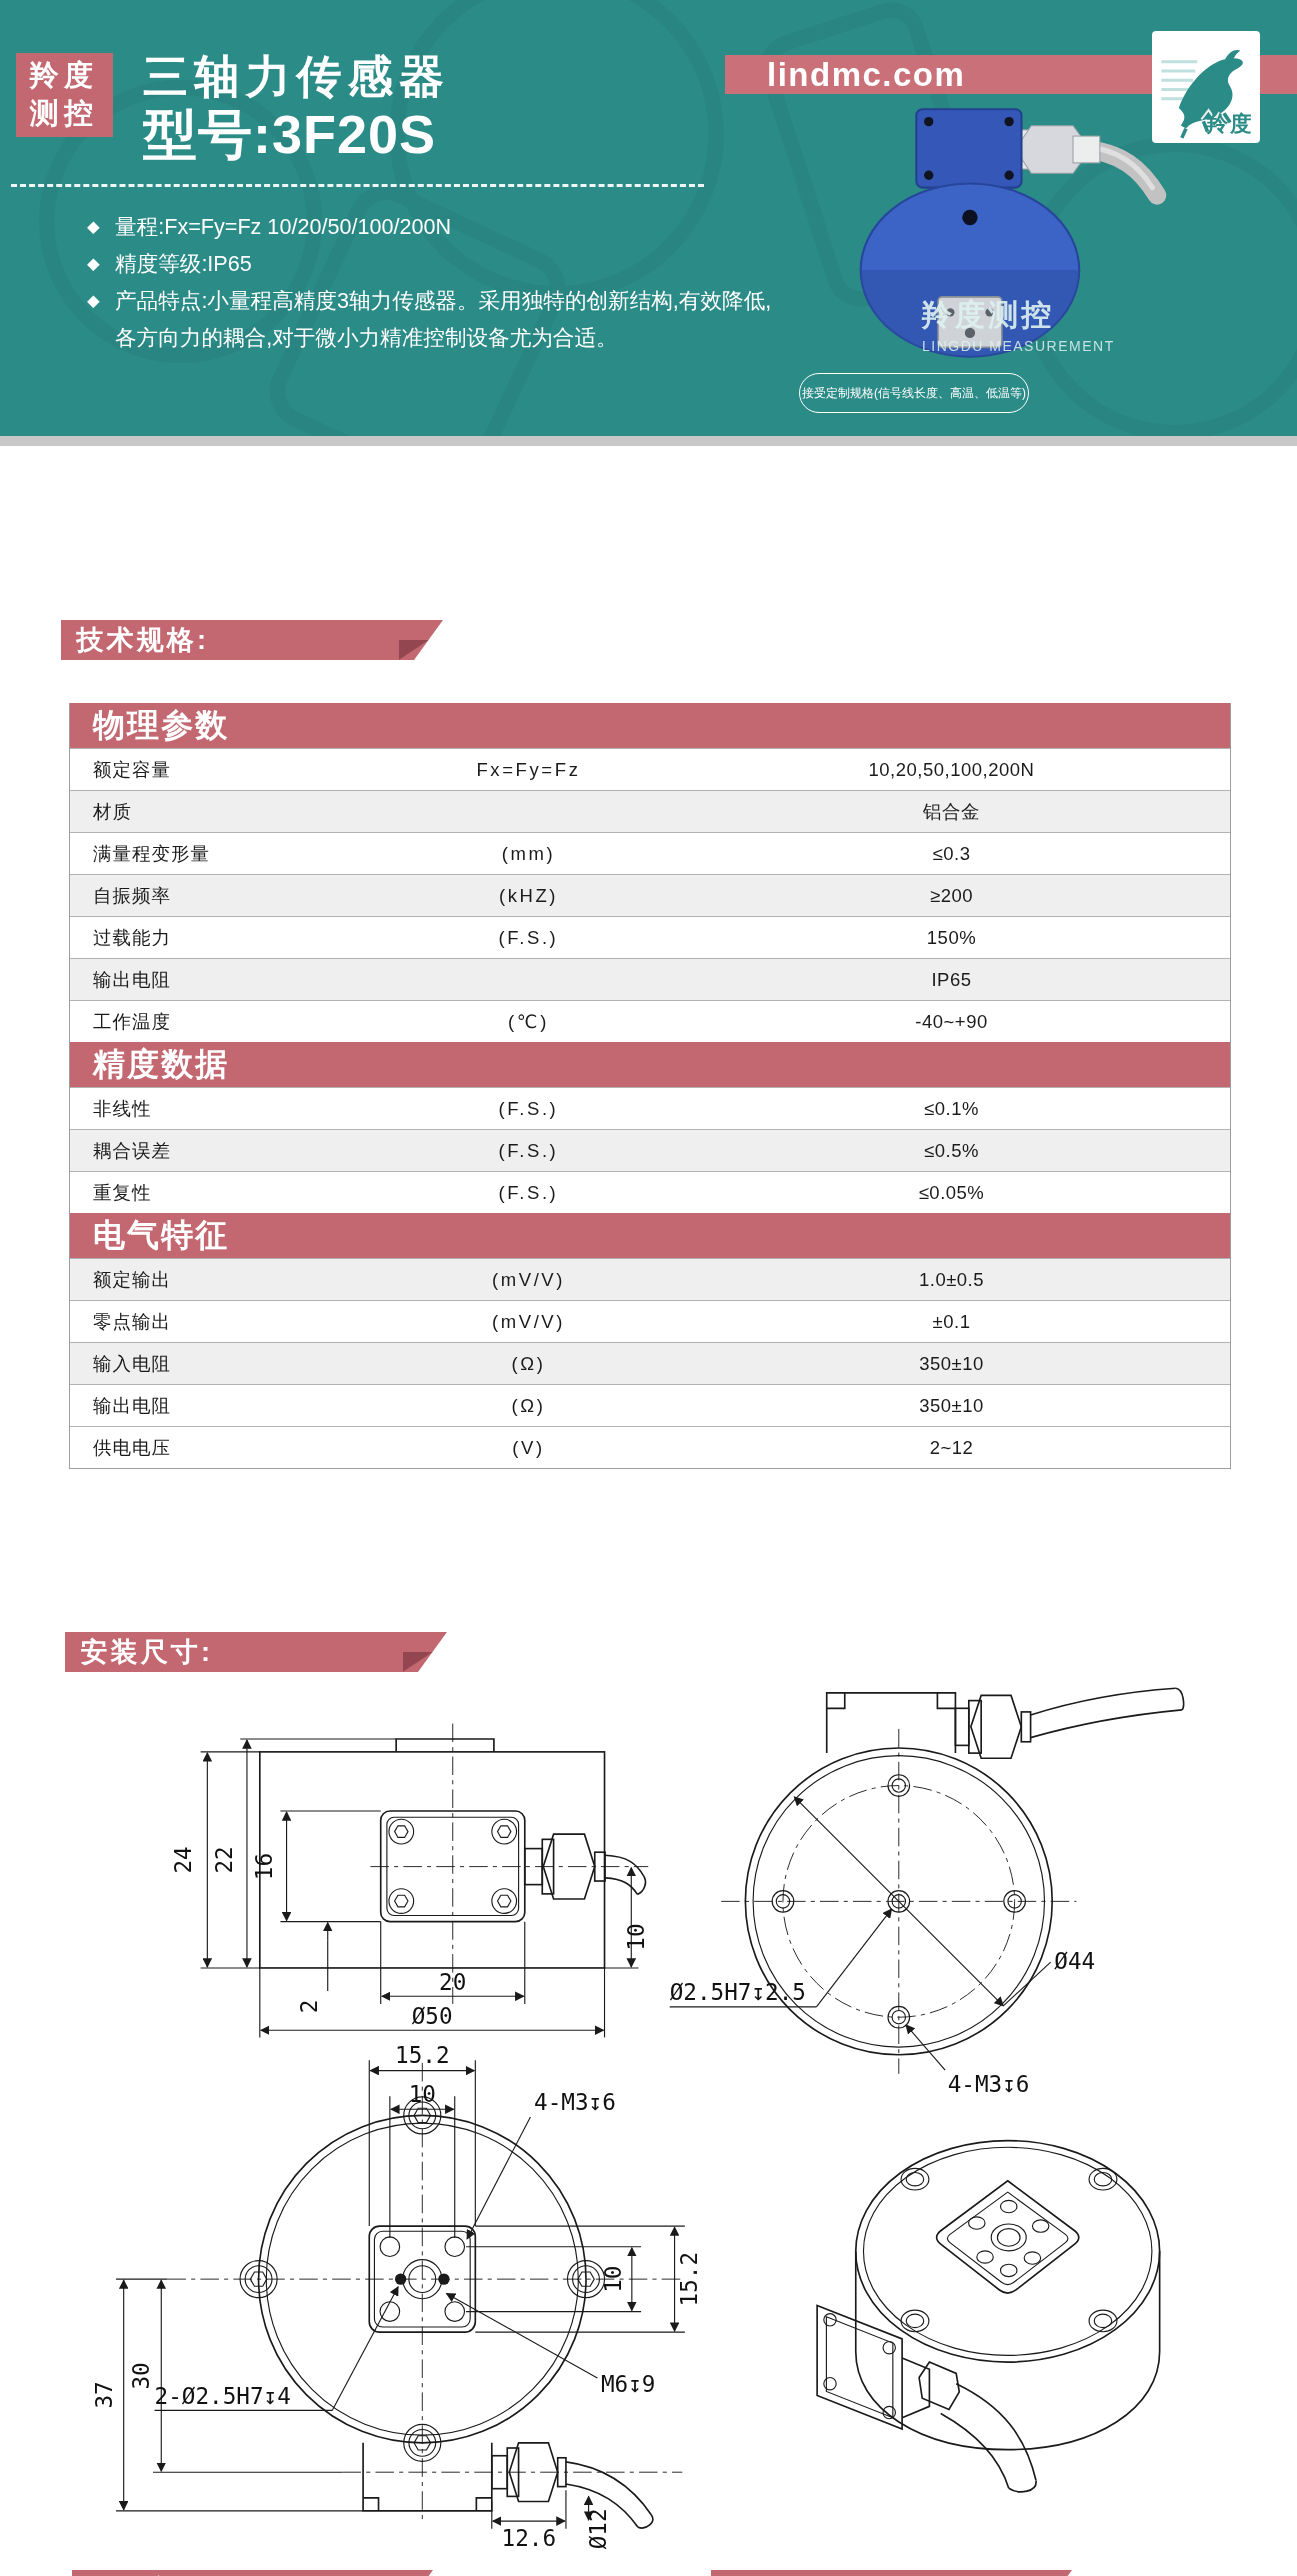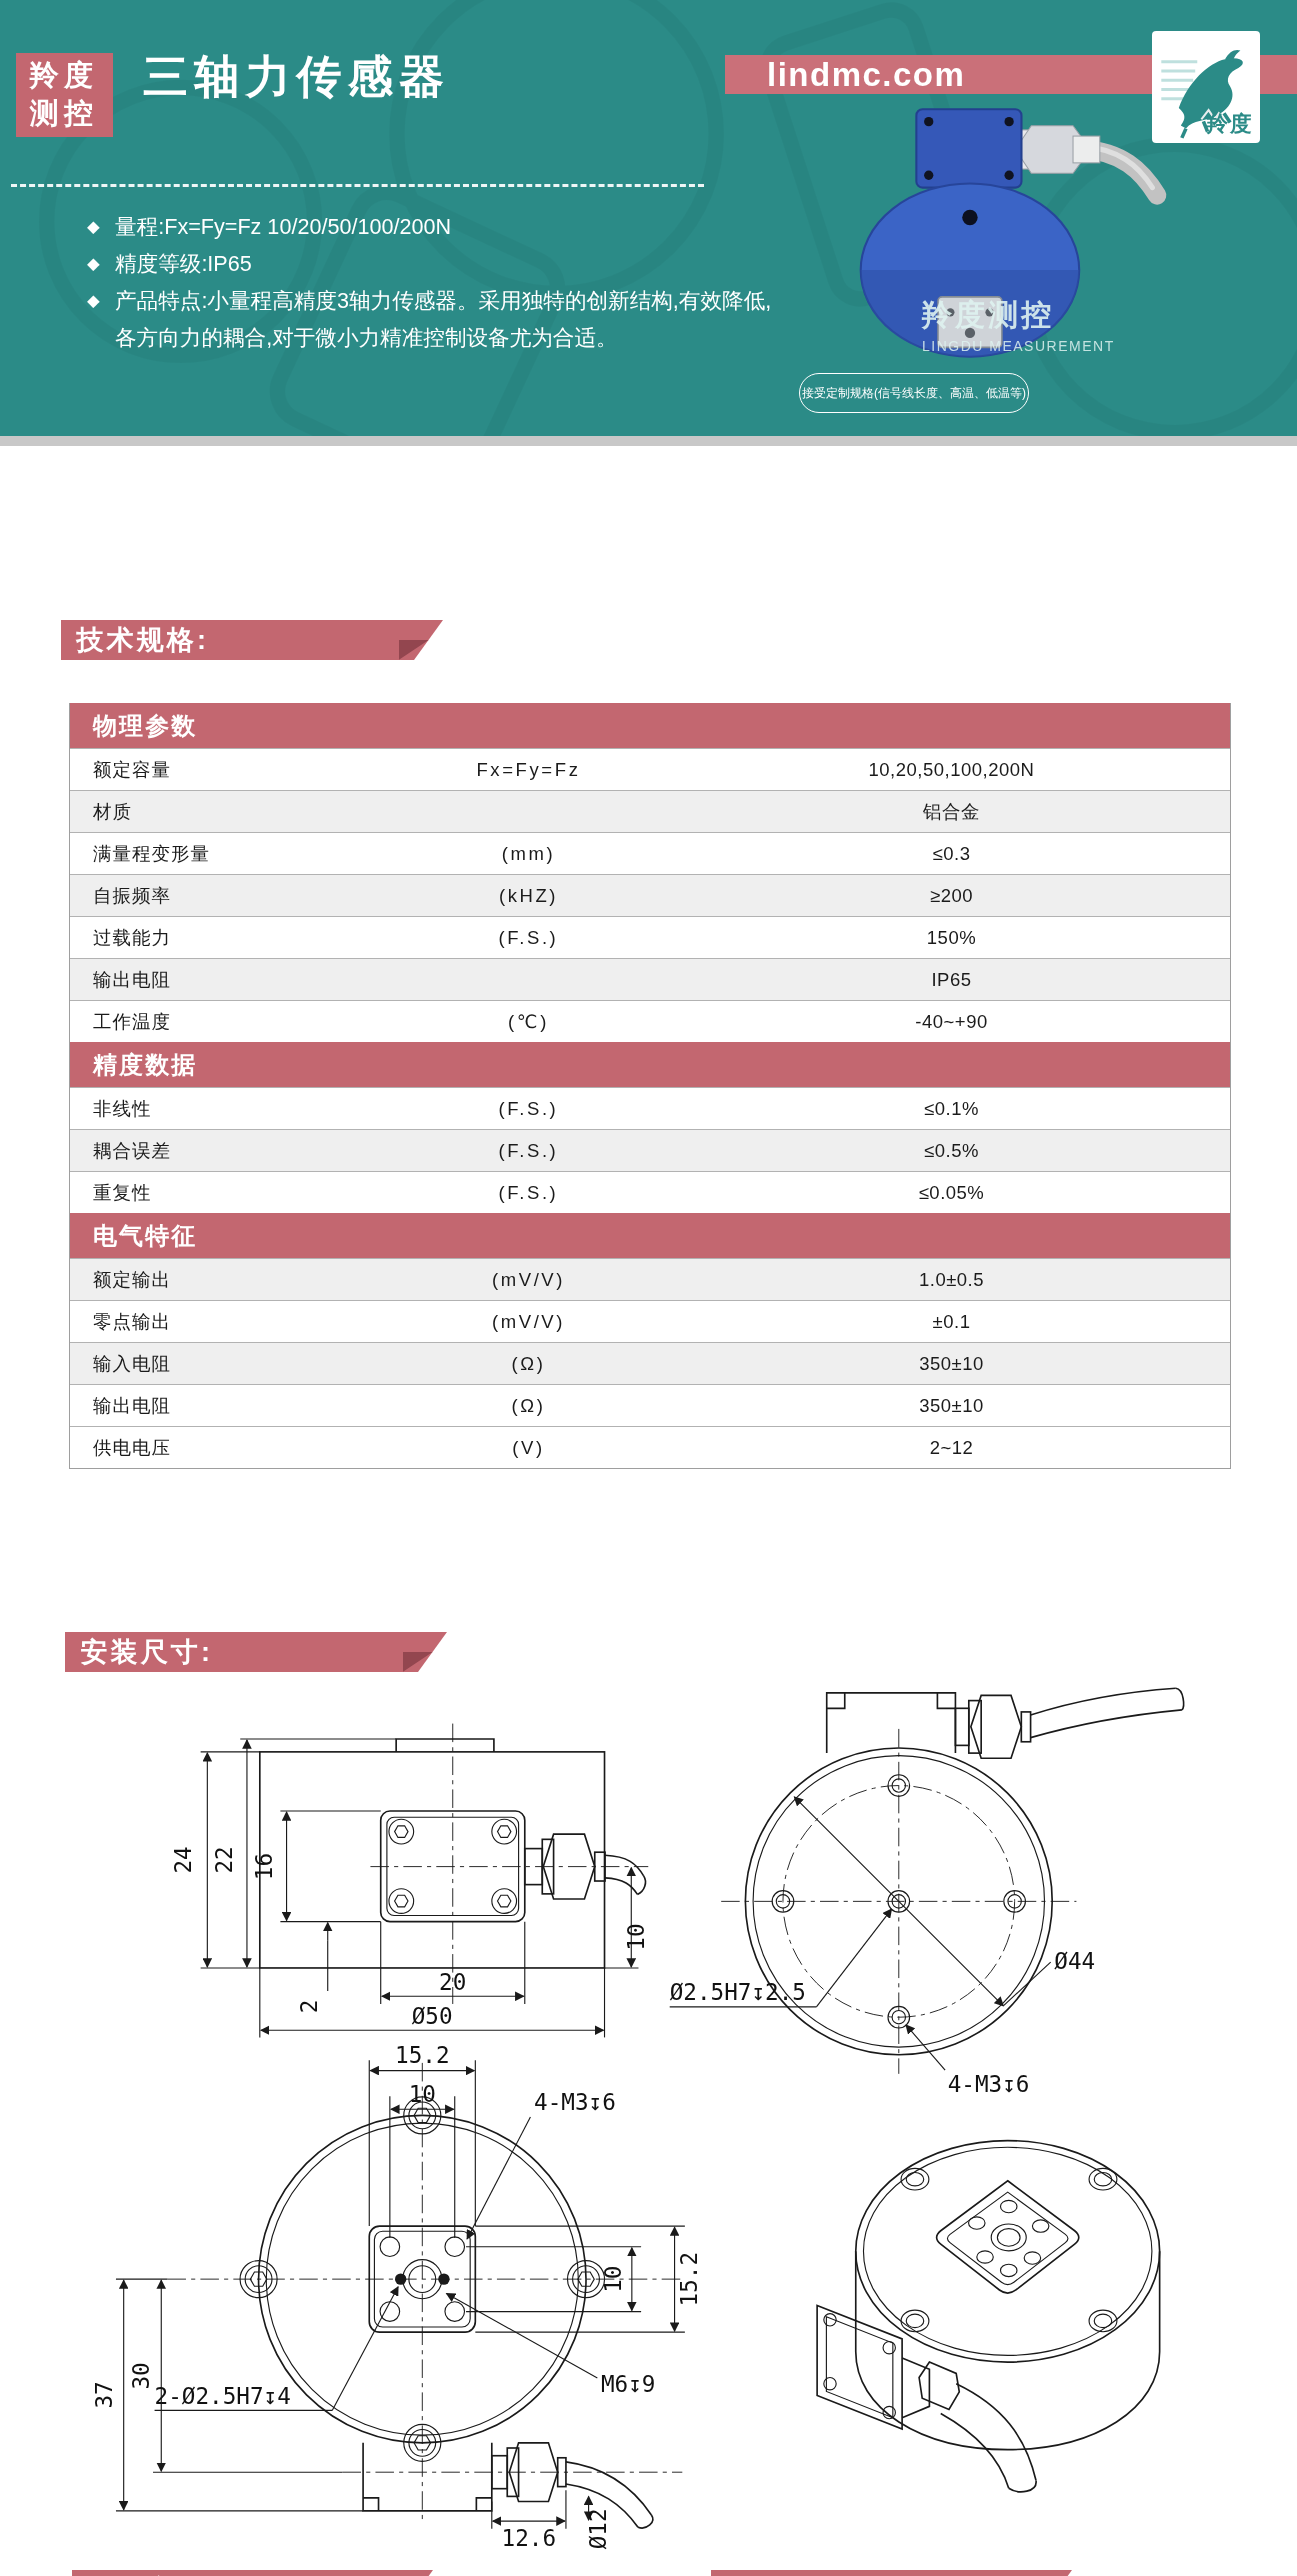--- a/index.html
+++ b/index.html
@@ -32,21 +32,21 @@
   
   .ribbon { position:absolute; height:40px; }
   .ribbon-bar { position:absolute; inset:0; background:#c36770;
     clip-path:polygon(0 0,100% 0,calc(100% - 29px) 100%,0 100%); }
   .ribbon-fold { position:absolute; right:14.4px; top:20px; width:30px; height:20px; background:#93464f;
     clip-path:polygon(0 0,100% 0,0 100%); }
   .ribbon-label { position:absolute; left:15.5px; top:0; color:#fff; font-size:27px; font-weight:bold; line-height:40px; letter-spacing:3.1px; }
 
   
   .spec-table { position:absolute; left:69px; top:703px; width:1162px; border:1px solid #9e9e9e; border-top:none; }
-  .tbl-head { height:45px; background:#c36770; color:#fff; font-size:24px; font-weight:bold; line-height:45px; padding-left:23px; letter-spacing:2.1px; }
+  .tbl-head { height:45px; background:#c36770; color:#fff; font-size:32px; font-weight:bold; line-height:45px; padding-left:23px; letter-spacing:2.1px; }
   .tbl-row { height:42px; display:flex; align-items:center; border-top:1px solid #b2b2b2; background:#fff; }
   .tbl-row.shaded { background:#efefef; }
   .cell { font-size:18.5px; color:#1b1b1b; }
   .cell-name { width:314px; padding-left:23px; text-align:left; letter-spacing:1px; }
   .cell-unit { width:289px; text-align:center; letter-spacing:2.6px; }
   .cell-value { flex:1; text-align:center; letter-spacing:0.5px; }
 
   
   .drawing { position:absolute; }
   .drawing svg { display:block; }
@@ -71,20 +71,21 @@
         <rect x="1550" y="40" width="300" height="520" rx="50" transform="rotate(-18 1700 300)"></rect>
       </g>
     </svg>
 
     <div class="brand-badge">
       <div>羚度</div>
       <div>测控</div>
     </div>
 
     <div class="hero-title">三轴力传感器</div>
+    <div class="hero-model">型号:3F20S</div>
     <div class="hero-dash"></div>
 
     <ul class="hero-bullets">
       <li>量程:Fx=Fy=Fz 10/20/50/100/200N</li>
       <li>精度等级:IP65</li>
       <li>产品特点:小量程高精度3轴力传感器。采用独特的创新结构,有效降低,各方向力的耦合,对于微小力精准控制设备尤为合适。</li>
     </ul>
 
     <div class="site-band">
       <span class="site-url">lindmc.com</span>

